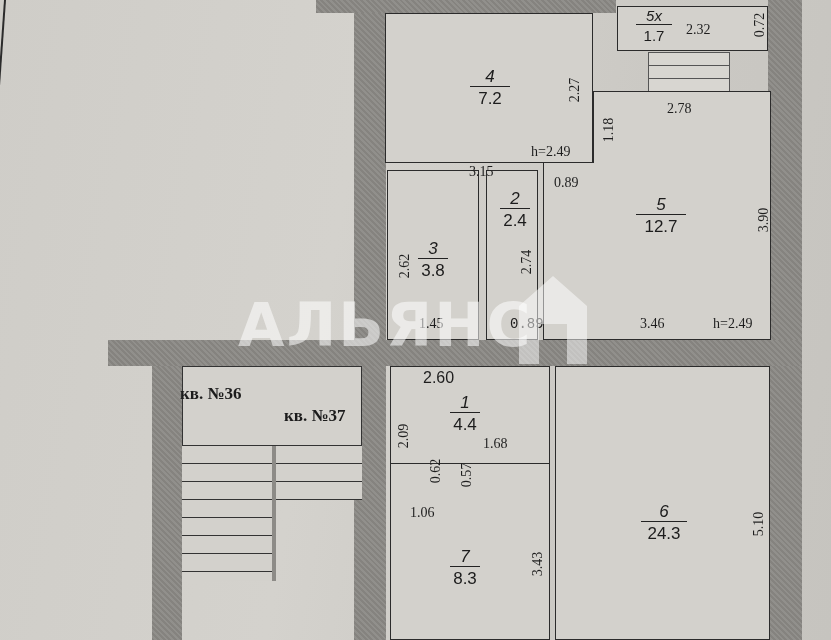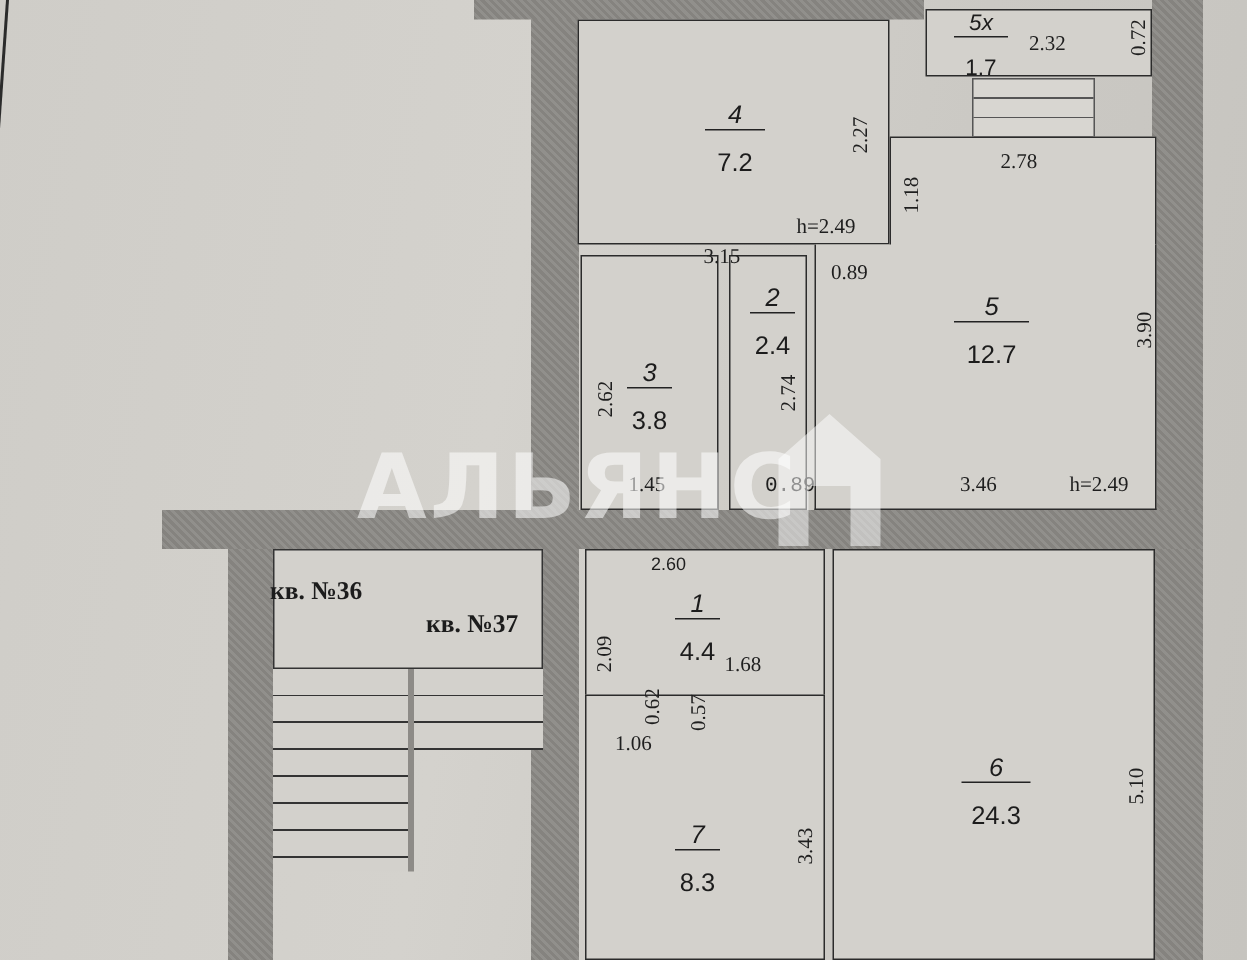--- a/index.html
+++ b/index.html
@@ -2,21 +2,21 @@
 <html><head>
 <meta charset="utf-8">
 <style>
   html, body { margin:0; padding:0; }
   body { width:831px; height:640px; overflow:hidden; background:#c9c7c2; position:relative; font-family:"Liberation Sans", sans-serif; }
   .sheet { position:absolute; left:0; top:0; width:831px; height:640px; background:linear-gradient(100deg,#cfcdc8 0%,#d4d2cd 40%,#cbc9c4 70%,#c6c4bf 100%); }
   .wall { position:absolute; background:#8d8b87; background-image:repeating-linear-gradient(45deg,rgba(0,0,0,0.06) 0 2px,rgba(255,255,255,0.04) 2px 4px); }
   .room { position:absolute; background:#d3d1cc; border:1.5px solid #2b2b2b; box-sizing:border-box; }
   .lbl { position:absolute; color:#1c1c1c; font-size:15px; text-align:center; line-height:1.05; }
   .lbl .num { display:block; font-size:17px;font-style:italic; }
-  .lbl .area { display:block; font-size:17px; border-top:1.5px solid #222; padding-top:13px; }
+  .lbl .area { display:block; font-size:17px; border-top:1.5px solid #222; padding-top:3px; }
   .dim { position:absolute; color:#1e1e1e; font-size:14px; white-space:nowrap; font-family:"Liberation Serif", serif; }
   .vert { transform:rotate(-90deg); transform-origin:center center; }
   .apt { position:absolute; font-family:"Liberation Serif", serif; font-size:17px; color:#1c1c1c; font-weight:bold; white-space:nowrap; }
   .line { position:absolute; background:#2b2b2b; }
   .watermark { position:absolute; left:238px; top:290px; font-family:"DejaVu Sans", sans-serif; font-weight:bold; font-size:60px; color:rgba(255,255,255,0.55); letter-spacing:2px; }
   .wm-logo { position:absolute; left:515px; top:272px; width:76px; height:92px; }
 </style>
 </head>
 <body>
 
@@ -98,26 +98,26 @@
   <div class="dim" style="left:667px;top:101px;">2.78</div>
   <div class="dim vert" style="left:597px;top:122px;">1.18</div>
   <div class="dim" style="left:554px;top:175px;">0.89</div>
   <div class="dim vert" style="left:752px;top:212px;">3.90</div>
   <div class="dim" style="left:640px;top:316px;text-align:center;">3.46</div>
   <div class="dim" style="left:713px;top:316px;">h=2.49</div>
   <div class="dim vert" style="left:393px;top:258px;">2.62</div>
   <div class="dim" style="left:419px;top:316px;">1.45</div>
   <div class="dim vert" style="left:515px;top:254px;">2.74</div>
   <div class="dim" style="left:510px;top:316px;font-family:Liberation Mono, monospace;">0.89</div>
-  <div class="dim" style="left:434px;top:369px;font-size:12px;font-family:'Liberation Sans',sans-serif;">2.60</div>
+  <div class="dim" style="left:423px;top:369px;font-size:16px;font-family:'Liberation Sans',sans-serif;">2.60</div>
   <div class="dim vert" style="left:392px;top:428px;">2.09</div>
   <div class="dim" style="left:483px;top:436px;">1.68</div>
   <div class="dim vert" style="left:424px;top:463px;">0.62</div>
   <div class="dim vert" style="left:455px;top:467px;">0.57</div>
-  <div class="dim" style="left:410px;top:489px;text-align:center;">1.06</div>
+  <div class="dim" style="left:410px;top:505px;text-align:center;">1.06</div>
   <div class="dim vert" style="left:526px;top:556px;">3.43</div>
   <div class="dim vert" style="left:747px;top:516px;">5.10</div>
 
   <div class="apt" style="left:180px;top:384px;font-family:Liberation Serif, serif;">кв. №36</div>
   <div class="apt" style="left:284px;top:406px;">кв. №37</div>
 
   <div class="watermark">АЛЬЯНС</div>
   <svg class="wm-logo" viewBox="0 0 76 92">
     <path d="M4 92 V34 L38 4 L72 34 V92 H52 V52 H24 V92 Z" fill="rgba(255,255,255,0.5)"></path>
   </svg>

